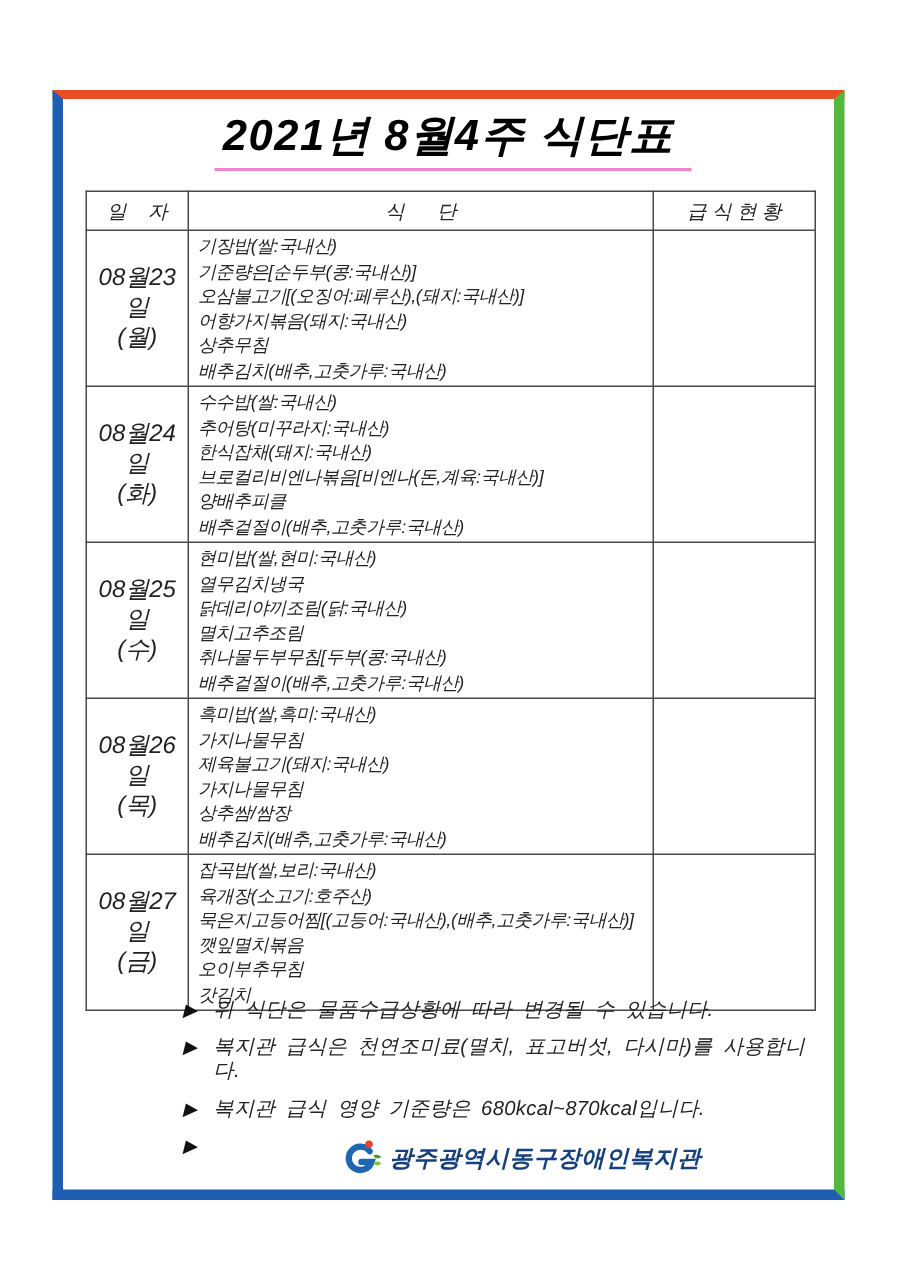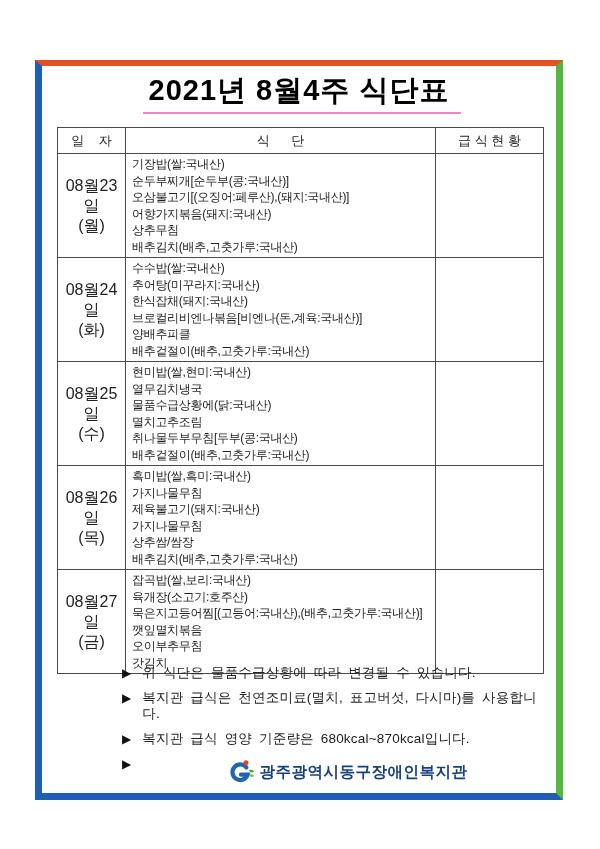--- a/index.html
+++ b/index.html
@@ -1,19 +1,19 @@
 <!DOCTYPE html>
 <html><head>
 <meta charset="utf-8">
 <style>
   * { margin:0; padding:0; box-sizing:border-box; }
   html,body { background:#ffffff; }
   .page {
     position:relative; width:600px; height:849px; background:#ffffff;
-    font-family:"Liberation Sans", sans-serif; color:#222; overflow:hidden;
+    font-family:"Liberation Sans", sans-serif; color:#222; overflow:hidden;font-style:italic;
   }
   .frame {
     position:absolute; left:35px; top:60px; width:528px; height:740px;
     background:#ffffff;
     border-top:6px solid #e94e24;
     border-left:7px solid #1e5fb4;
     border-right:7px solid #53b83c;
     border-bottom:7px solid #1e5fb4;
   }
   .frame-inner { position:relative; width:100%; height:100%; }
@@ -85,21 +85,21 @@
             <th>일    자</th>
             <th>식      단</th>
             <th>급 식 현 황</th>
           </tr>
         </thead>
         <tbody>
           <tr class="menu-row">
             <td class="date-cell"><span>08월23일</span><br><span>(월)</span></td>
             <td class="menu-cell">
               <div class="menu-line">기장밥(쌀:국내산)</div>
-              <div class="menu-line">순두부찌개[순두부(콩:국내산)]</div>
+              <div class="menu-line">기준량은[순두부(콩:국내산)]</div>
               <div class="menu-line">오삼불고기[(오징어:페루산),(돼지:국내산)]</div>
               <div class="menu-line">어향가지볶음(돼지:국내산)</div>
               <div class="menu-line">상추무침</div>
               <div class="menu-line">배추김치(배추,고춧가루:국내산)</div>
             </td>
             <td class="status-cell"></td>
           </tr>
           <tr class="menu-row">
             <td class="date-cell"><span>08월24일</span><br><span>(화)</span></td>
             <td class="menu-cell">
@@ -110,21 +110,21 @@
               <div class="menu-line">양배추피클</div>
               <div class="menu-line">배추겉절이(배추,고춧가루:국내산)</div>
             </td>
             <td class="status-cell"></td>
           </tr>
           <tr class="menu-row">
             <td class="date-cell"><span>08월25일</span><br><span>(수)</span></td>
             <td class="menu-cell">
               <div class="menu-line">현미밥(쌀,현미:국내산)</div>
               <div class="menu-line">열무김치냉국</div>
-              <div class="menu-line">물품수급상황에(닭:국내산)</div>
+              <div class="menu-line">닭데리야끼조림(닭:국내산)</div>
               <div class="menu-line">멸치고추조림</div>
               <div class="menu-line">취나물두부무침[두부(콩:국내산)</div>
               <div class="menu-line">배추겉절이(배추,고춧가루:국내산)</div>
             </td>
             <td class="status-cell"></td>
           </tr>
           <tr class="menu-row">
             <td class="date-cell"><span>08월26일</span><br><span>(목)</span></td>
             <td class="menu-cell">
               <div class="menu-line">흑미밥(쌀,흑미:국내산)</div>

